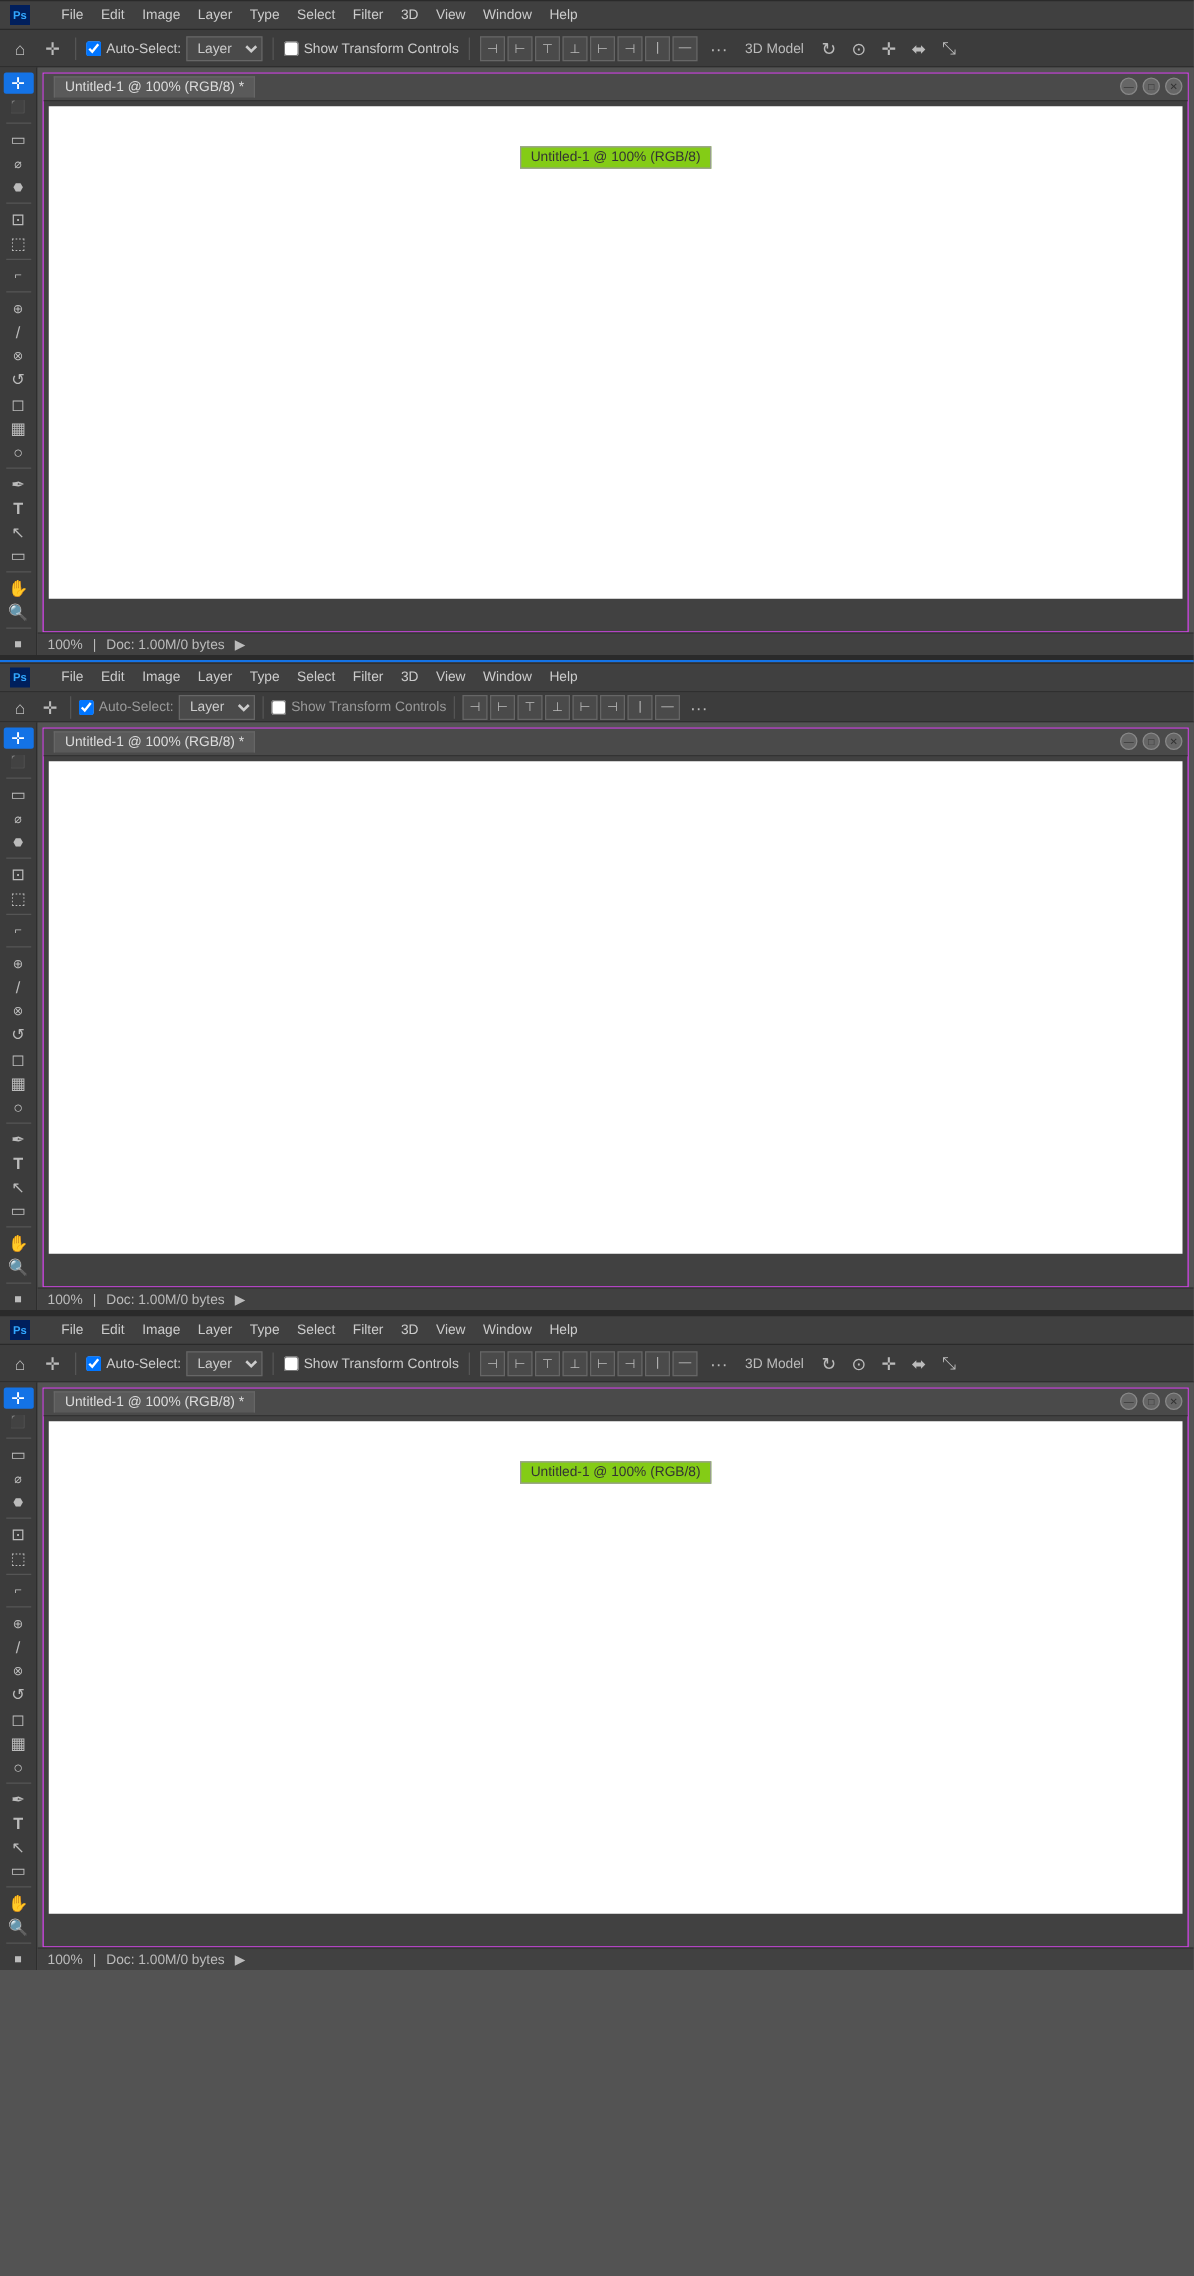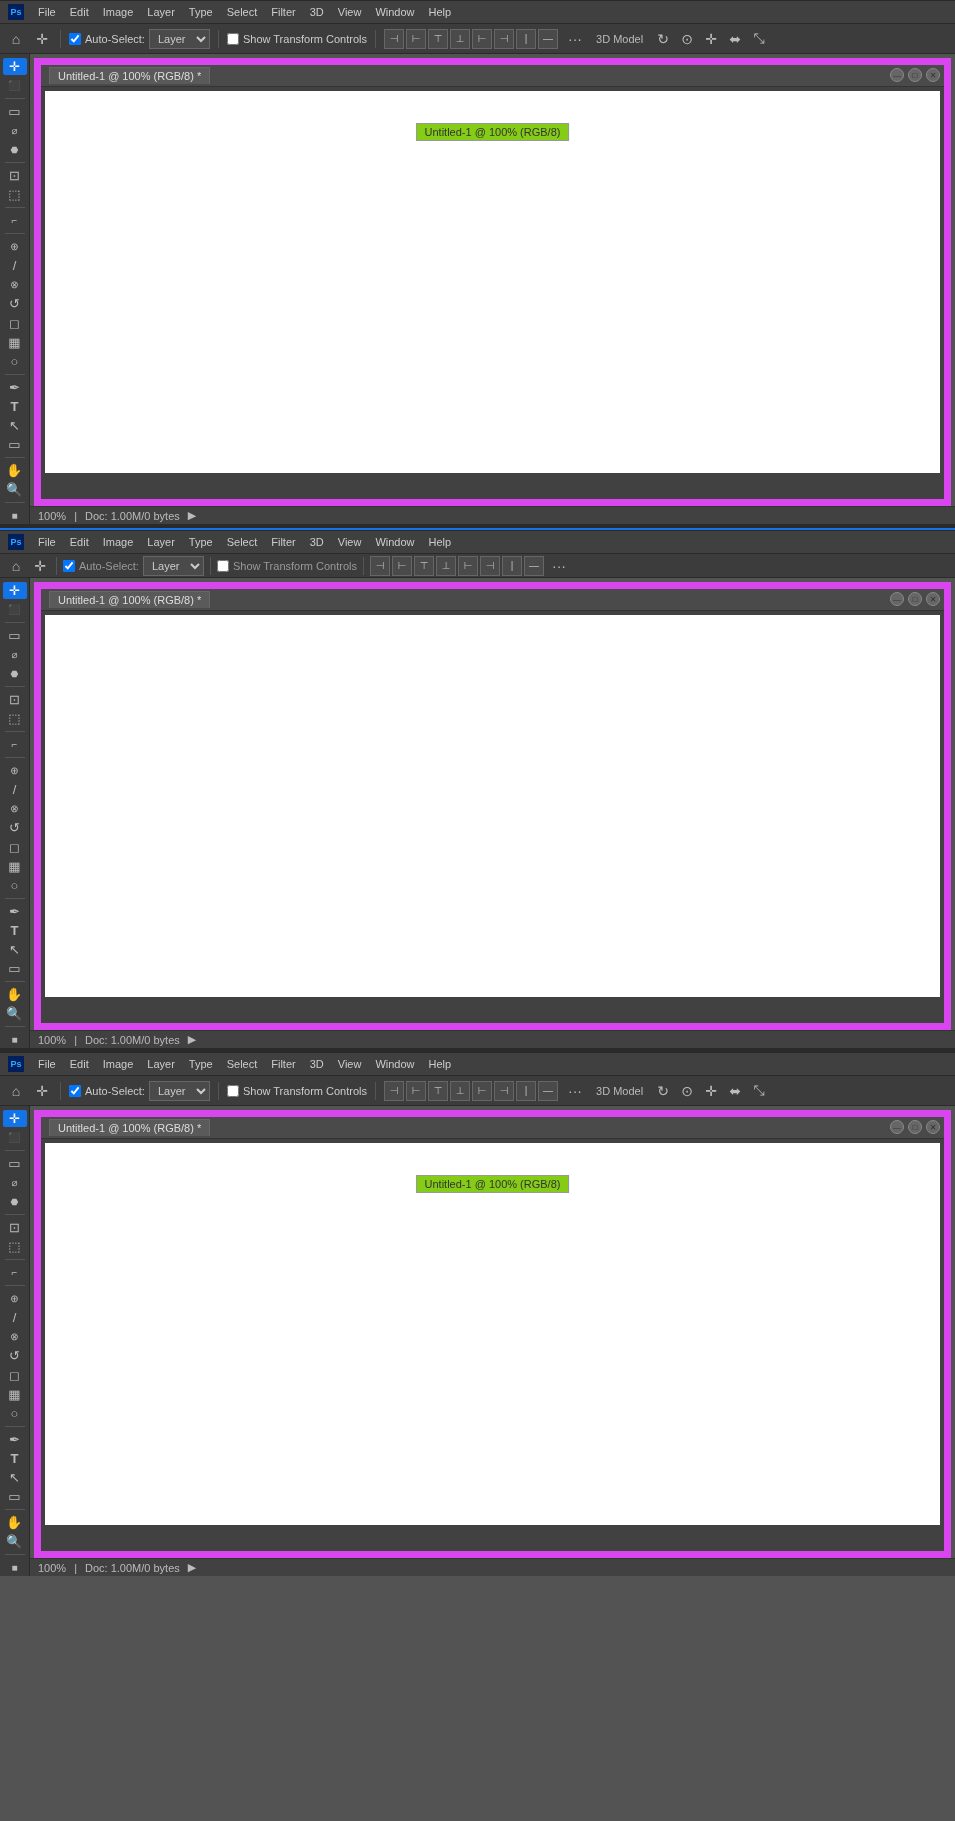--- a/index.html
+++ b/index.html
@@ -134,21 +134,21 @@
       position: relative;
       overflow: hidden;
     }
     .canvas-window {
       position: absolute;
       top: 4px;
       left: 4px;
       right: 4px;
       bottom: 18px;
       background: #414141;
-      border: 7px solid #d946ef;
+      border: 1px solid #d946ef;
     }
     .canvas-title-bar {
       height: 22px;
       background: #4a4a4a;
       display: flex;
       align-items: center;
       padding: 0 8px;
       font-size: 11px;
       color: #ccc;
       border-bottom: 1px solid #333;
@@ -258,21 +258,21 @@
     .ps-logo {
       width: 16px;
       height: 16px;
       background: #001f5c;
       color: #31a8ff;
       font-size: 9px;
       font-weight: bold;
       display: flex;
       align-items: center;
       justify-content: center;
-      margin-right: 6px;
+      margin-right: 17px;
     }
 
     .instance-wrapper {
       position: relative;
     }
 
     .divider-bar {
       height: 4px;
       background: #2a2a2a;
     }

